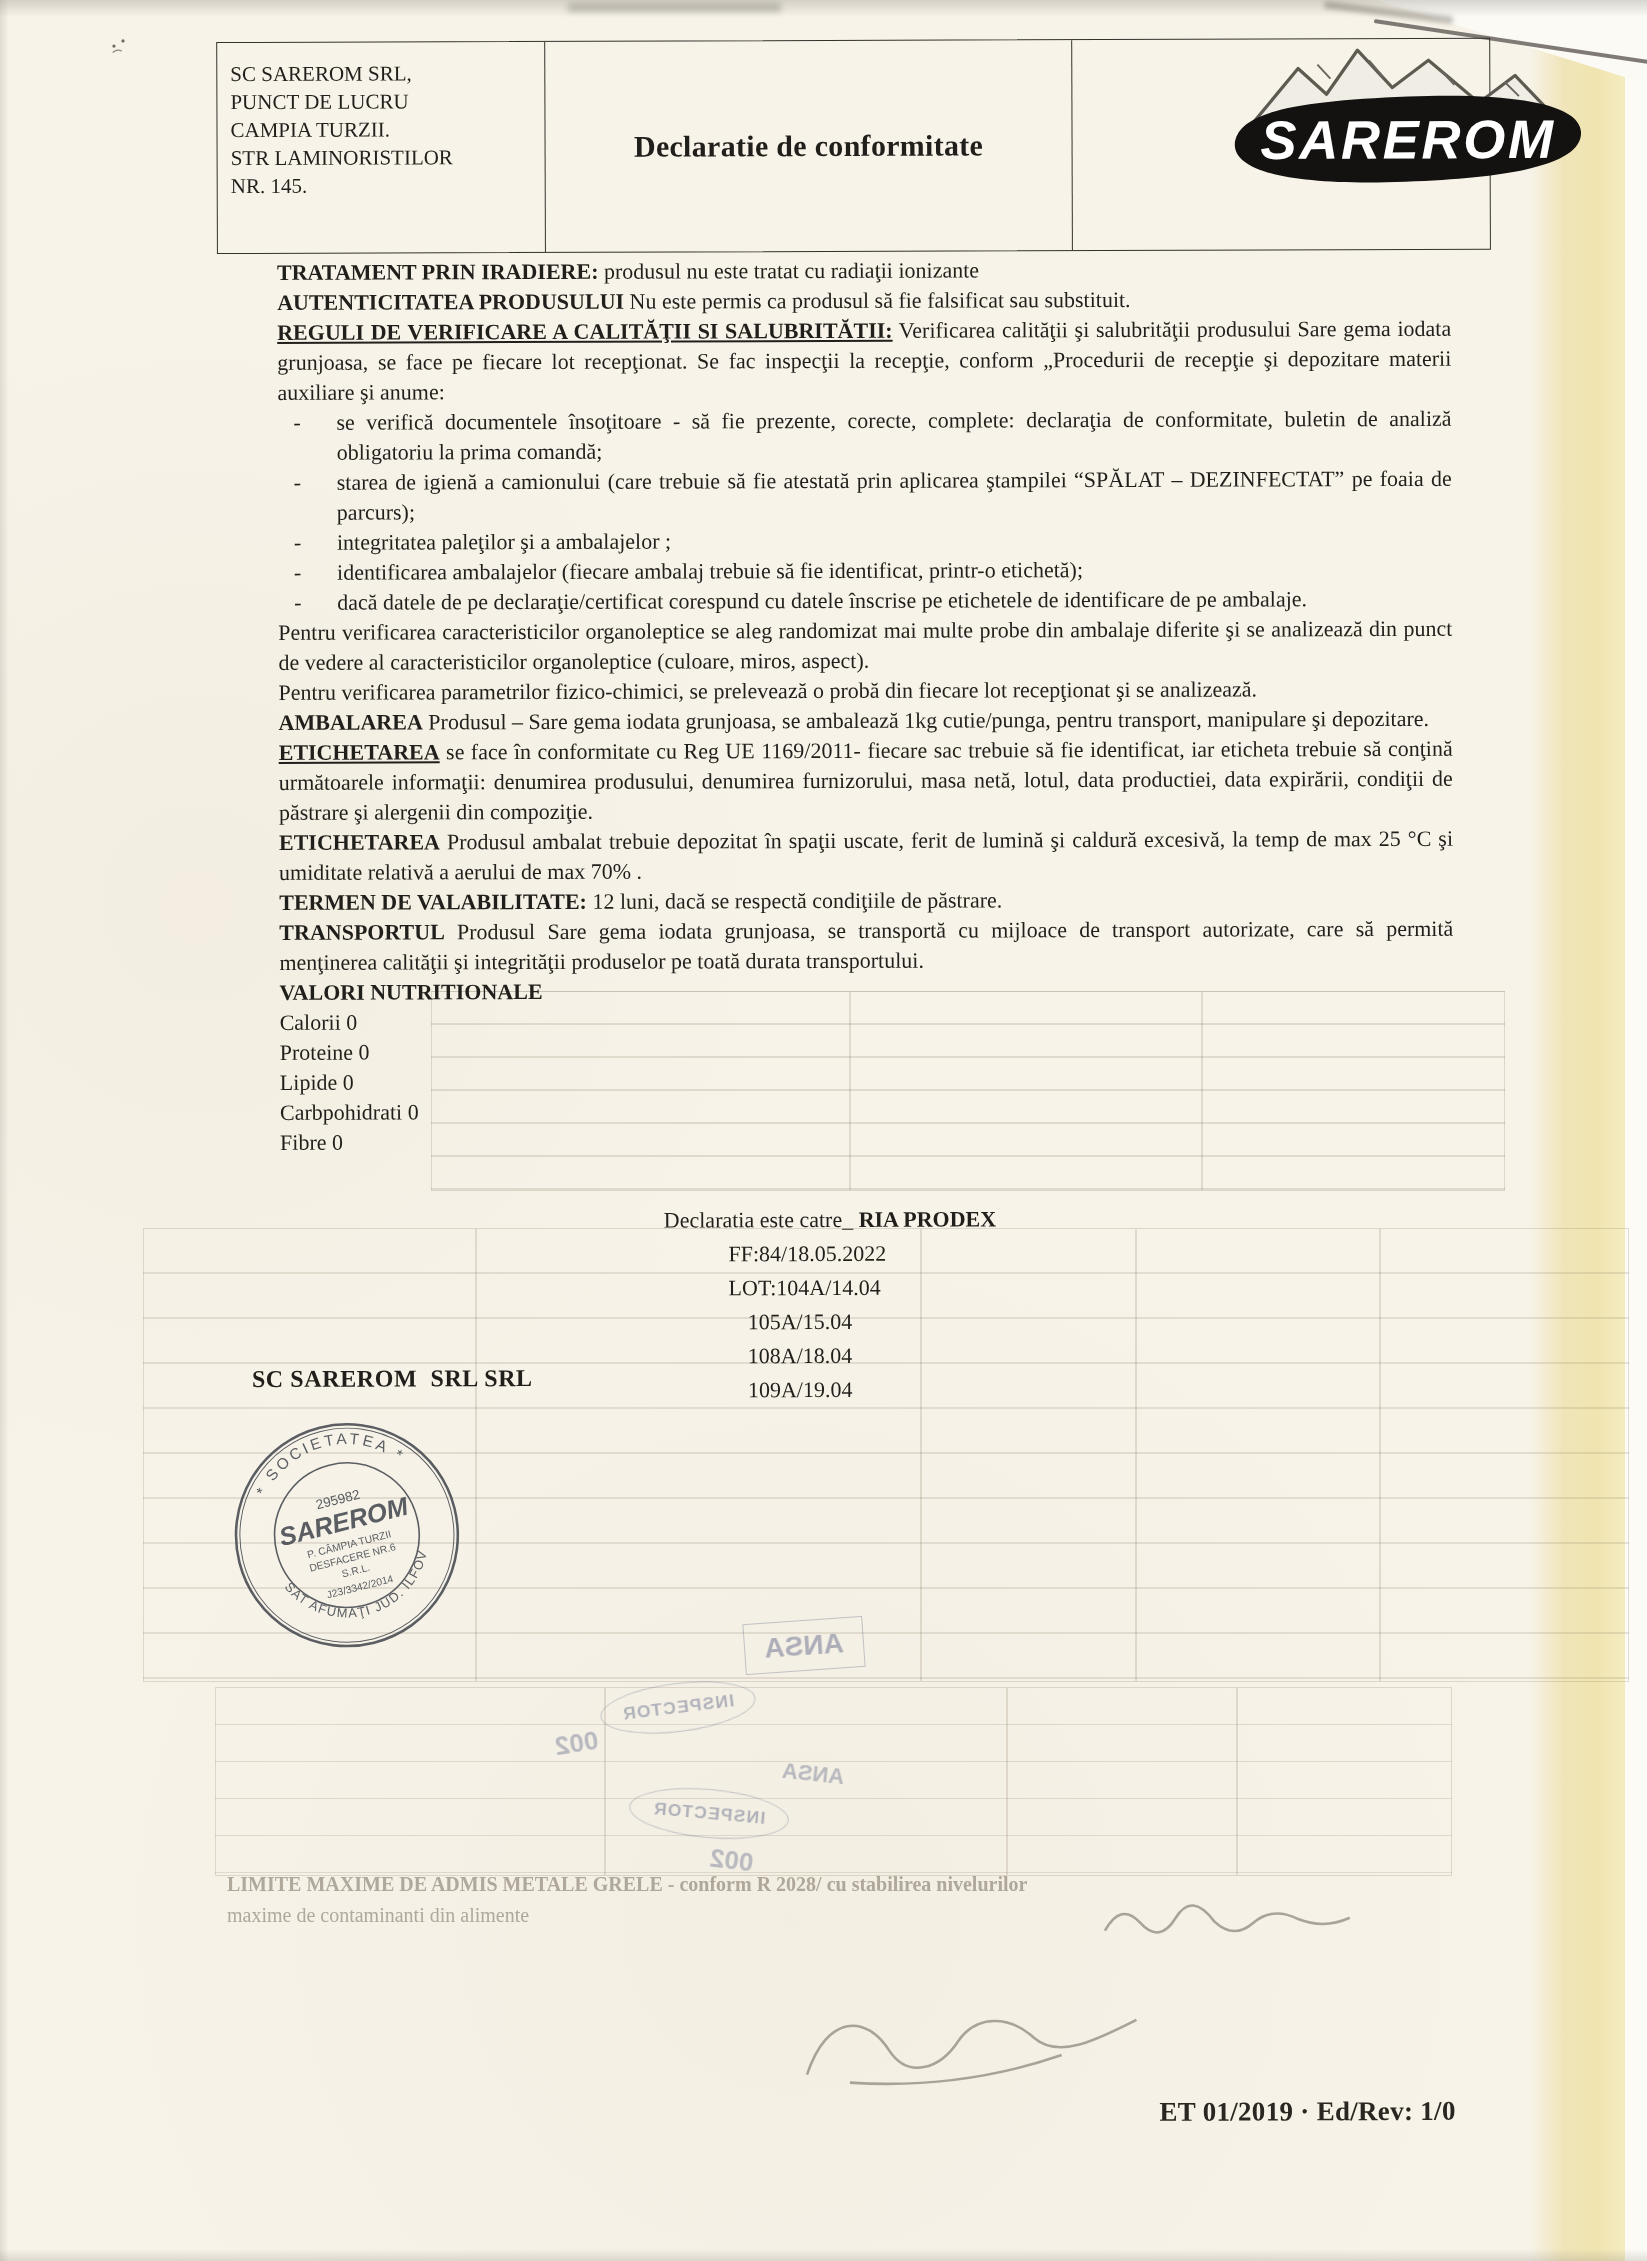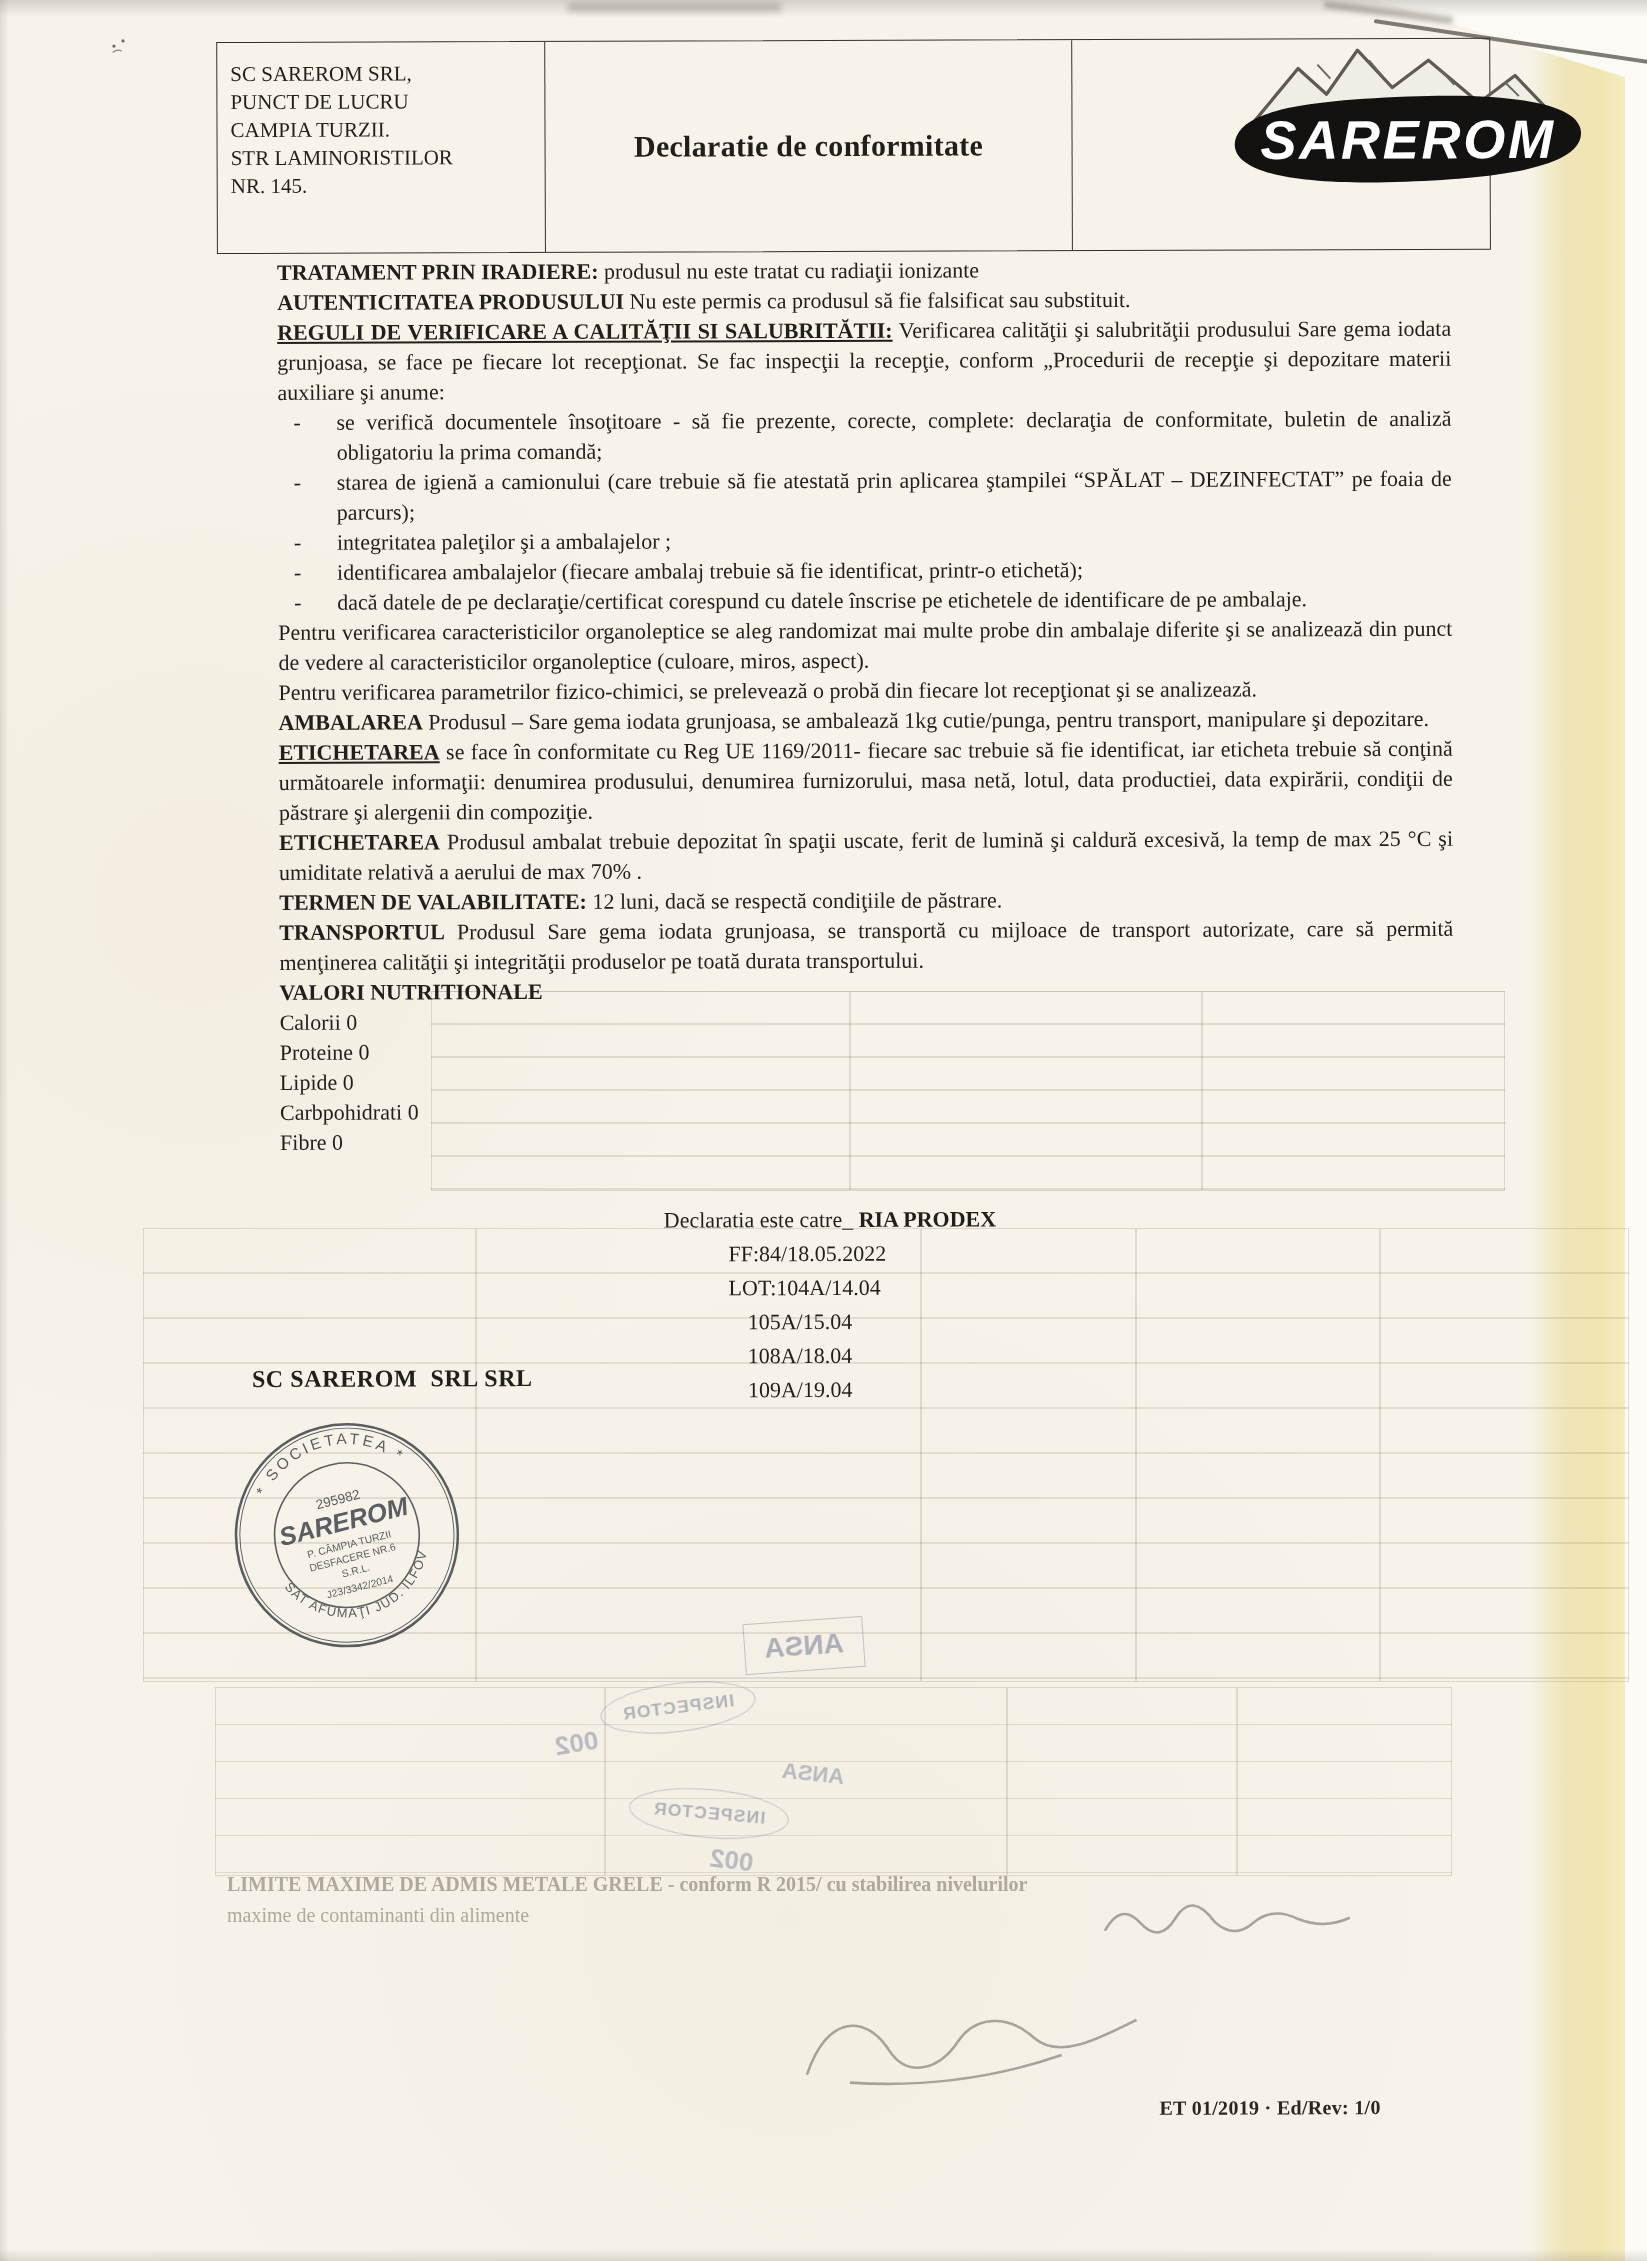--- a/index.html
+++ b/index.html
@@ -71,21 +71,21 @@
 
   .sig{position:absolute;left:251px;top:1364px;font-size:24px;font-weight:bold;letter-spacing:0.6px;white-space:pre;}
 
   .stamp{position:absolute;left:223px;top:1411px;width:245px;height:245px;opacity:.85;}
 
   .hand{stroke:#8a857b;stroke-width:4;fill:none;opacity:.72;}
   .hand1{position:absolute;left:1098px;top:1892px;}
   .hand2{position:absolute;left:785px;top:1989px;transform:rotate(-5deg);}
 
   .penmark{position:absolute;left:110px;top:37px;}
-  .footer-code{position:absolute;left:1156px;top:2098px;font-size:20px;font-weight:600;color:#2a2722;letter-spacing:0.3px;}
+  .footer-code{position:absolute;left:1156px;top:2098px;font-size:27px;font-weight:600;color:#2a2722;letter-spacing:0.3px;}
 </style>
 </head>
 <body>
 
 <div class="scan">
 
   <div class="abs band-yellow"></div>
   <div class="abs edge-right-white"></div>
   <div class="abs corner-tr"></div>
   <div class="abs diag-line"></div>
@@ -116,21 +116,21 @@
       </div>
     <div class="ansa2">ANSA</div>
     <div class="insp insp1">
         <span>INSPECTOR</span>
       </div>
     <div class="insp insp2">
         <span>INSPECTOR</span>
       </div>
     <div class="btnum num1">002</div>
     <div class="btnum num2">002</div>
-    <div class="bt-line" style="top:1873px;font-weight:bold;">LIMITE MAXIME DE ADMIS METALE GRELE - conform R 2015/  cu stabilirea nivelurilor</div>
+    <div class="bt-line" style="top:1873px;font-weight:bold;">LIMITE MAXIME DE ADMIS METALE GRELE - conform R 2028/  cu stabilirea nivelurilor</div>
     <div class="bt-line" style="top:1904px;">maxime de contaminanti din alimente</div>
   </div>
 
   <div class="content">
 
     <div class="header">
       <div class="addr">
         <div>SC SAREROM SRL,</div>
         <div>PUNCT DE LUCRU</div>
         <div>CAMPIA TURZII.</div>

